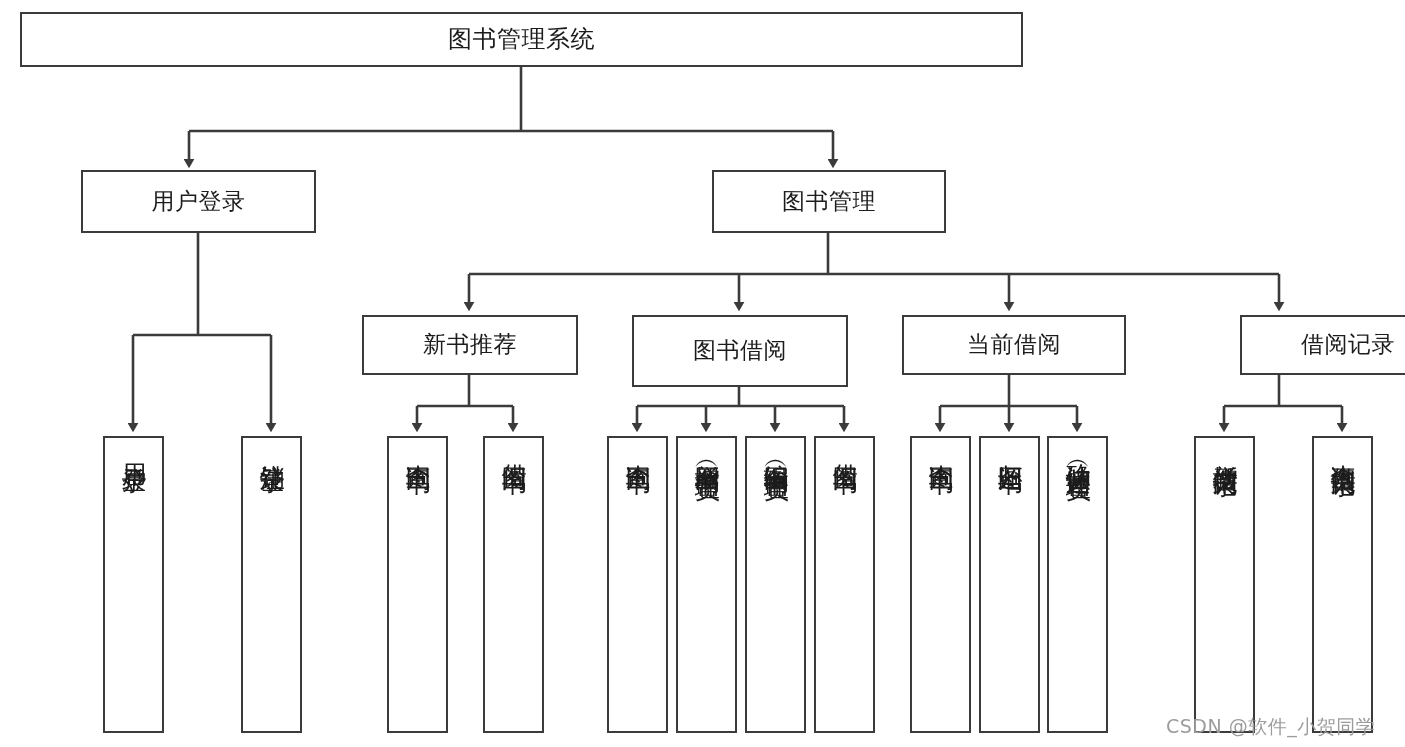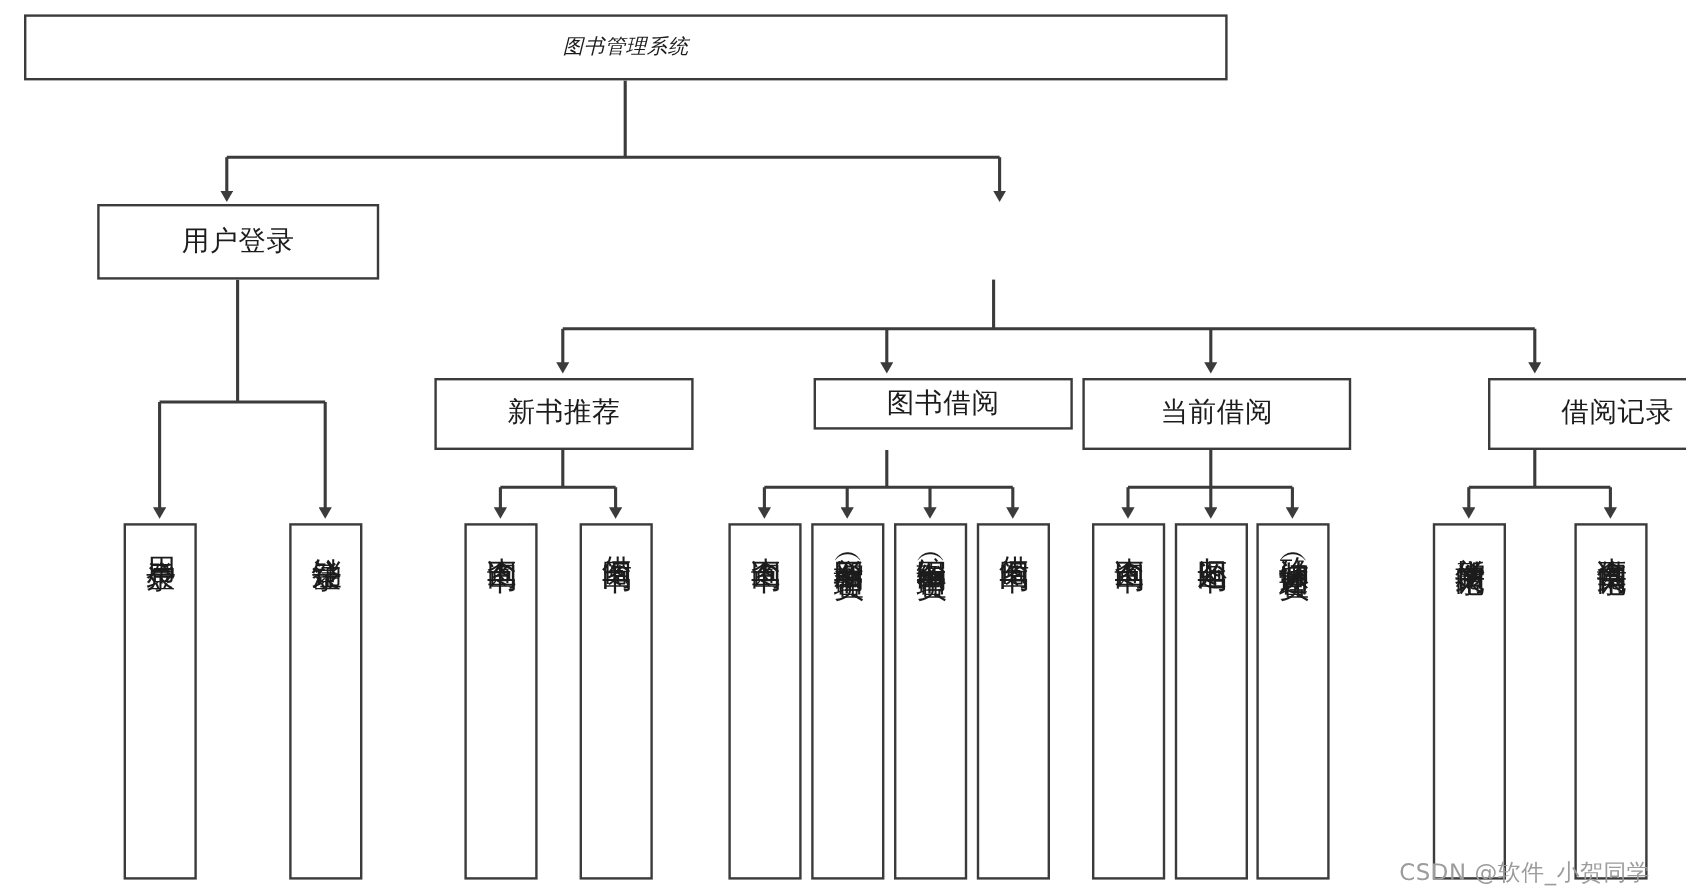--- a/index.html
+++ b/index.html
@@ -53,21 +53,21 @@
     padding-top: 6px;
   }
   .node.vertical .label {
     writing-mode: vertical-rl;
     text-orientation: upright;
     font-size: 25px;
     line-height: 1.22;
     letter-spacing: 2px;
     white-space: nowrap;
   }
-  .node.root .label { font-size: 17px; font-style: italic; }
+  .node.root .label { font-size: 24px; }
   .watermark {
     position: absolute;
     font-size: 19px;
     color: #9c9c9c;
     white-space: nowrap;
     letter-spacing: 0.5px;
   }
 </style>
 </head>
 <body>
@@ -124,25 +124,28 @@
     </g>
   </svg>
 
   <div class="node horizontal root" style="left:20px; top:12px; width:1003px; height:55px;">
     <span class="label">图书管理系统</span>
   </div>
 
   <div class="node horizontal" style="left:81px; top:170px; width:235px; height:63px;">
     <span class="label">用户登录</span>
   </div>
+  <div class="node horizontal" style="left:712px; top:170px; width:234px; height:63px;">
+    <span class="label">图书管理</span>
+  </div>
 
   <div class="node horizontal" style="left:362px; top:315px; width:216px; height:60px;">
     <span class="label">新书推荐</span>
   </div>
-  <div class="node horizontal" style="left:632px; top:315px; width:216px; height:43px;margin-left:46px;">
+  <div class="node horizontal" style="left:632px; top:315px; width:216px; height:72px;">
     <span class="label">图书借阅</span>
   </div>
   <div class="node horizontal" style="left:902px; top:315px; width:224px; height:60px;">
     <span class="label">当前借阅</span>
   </div>
   <div class="node horizontal" style="left:1240px; top:315px; width:216px; height:60px;">
     <span class="label">借阅记录</span>
   </div>
 
   <div class="node vertical" style="left:103px; top:436px; width:61px; height:297px;">

